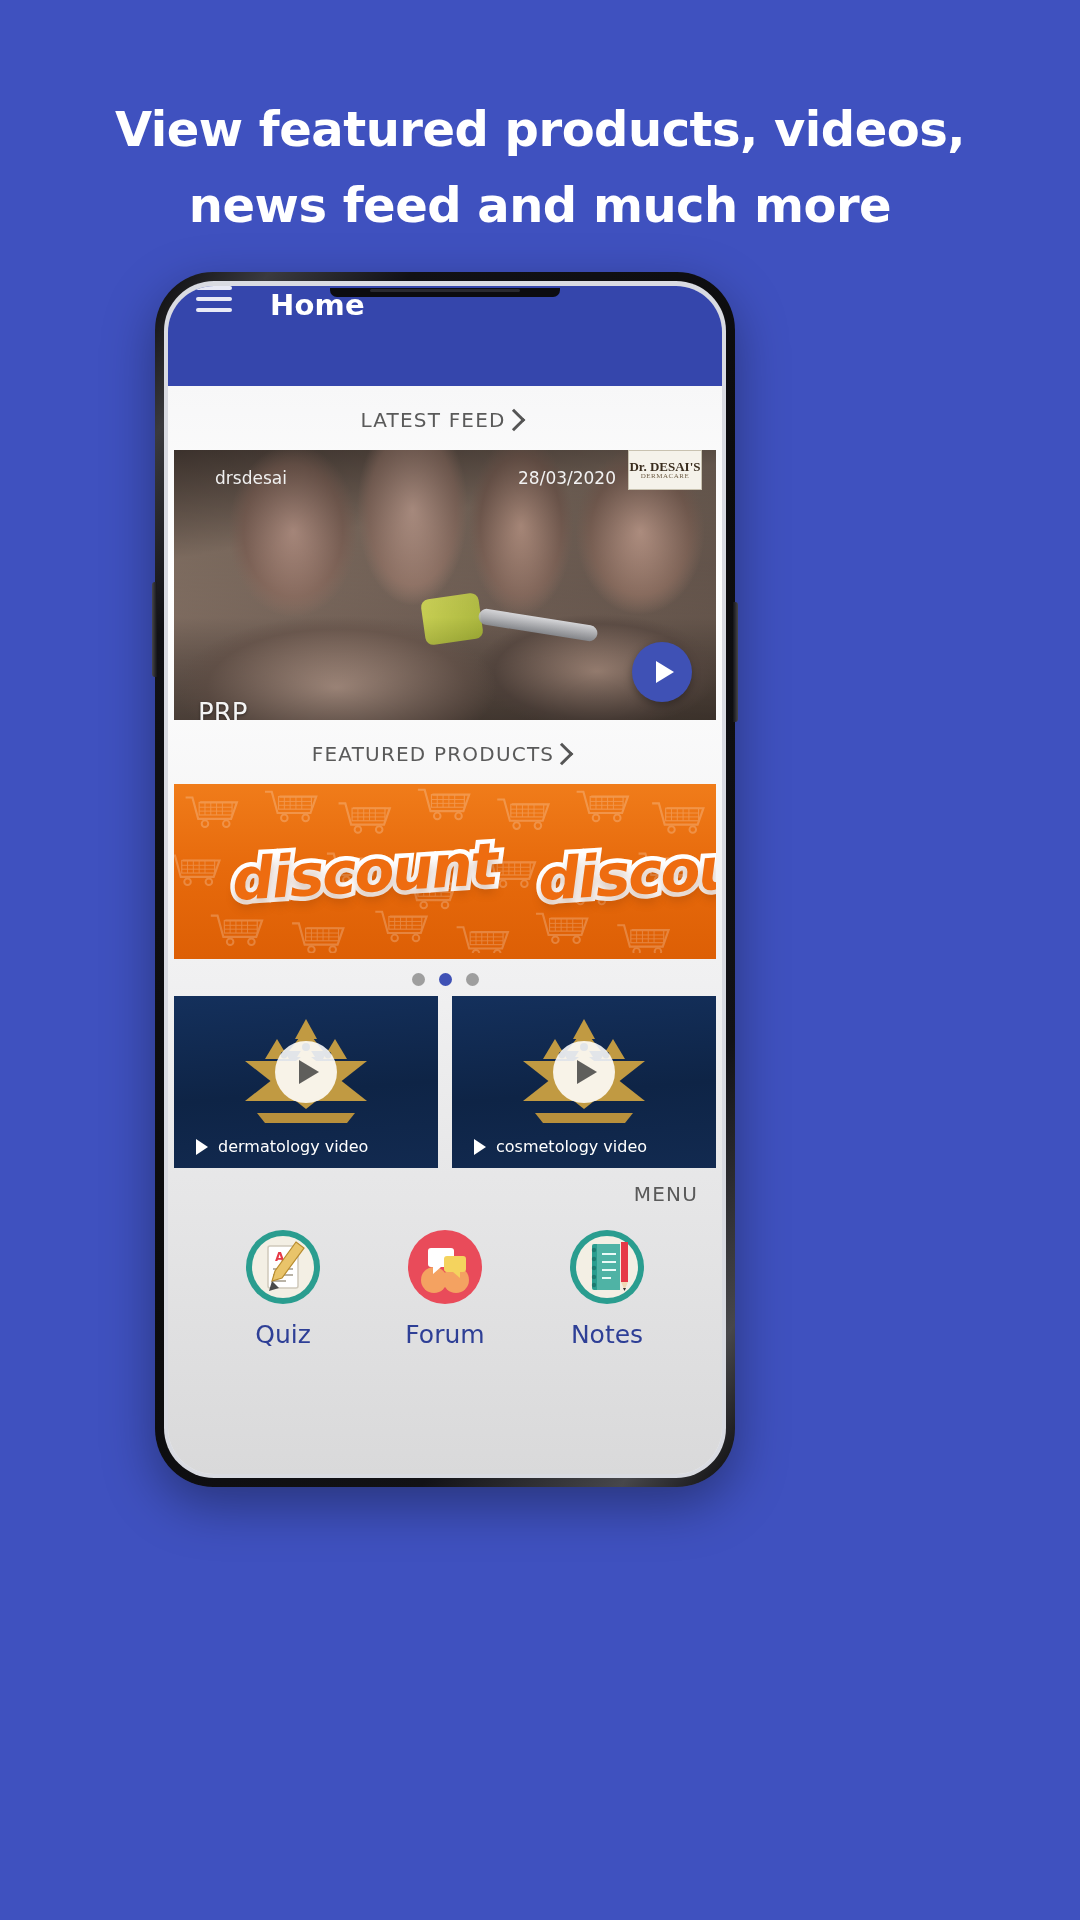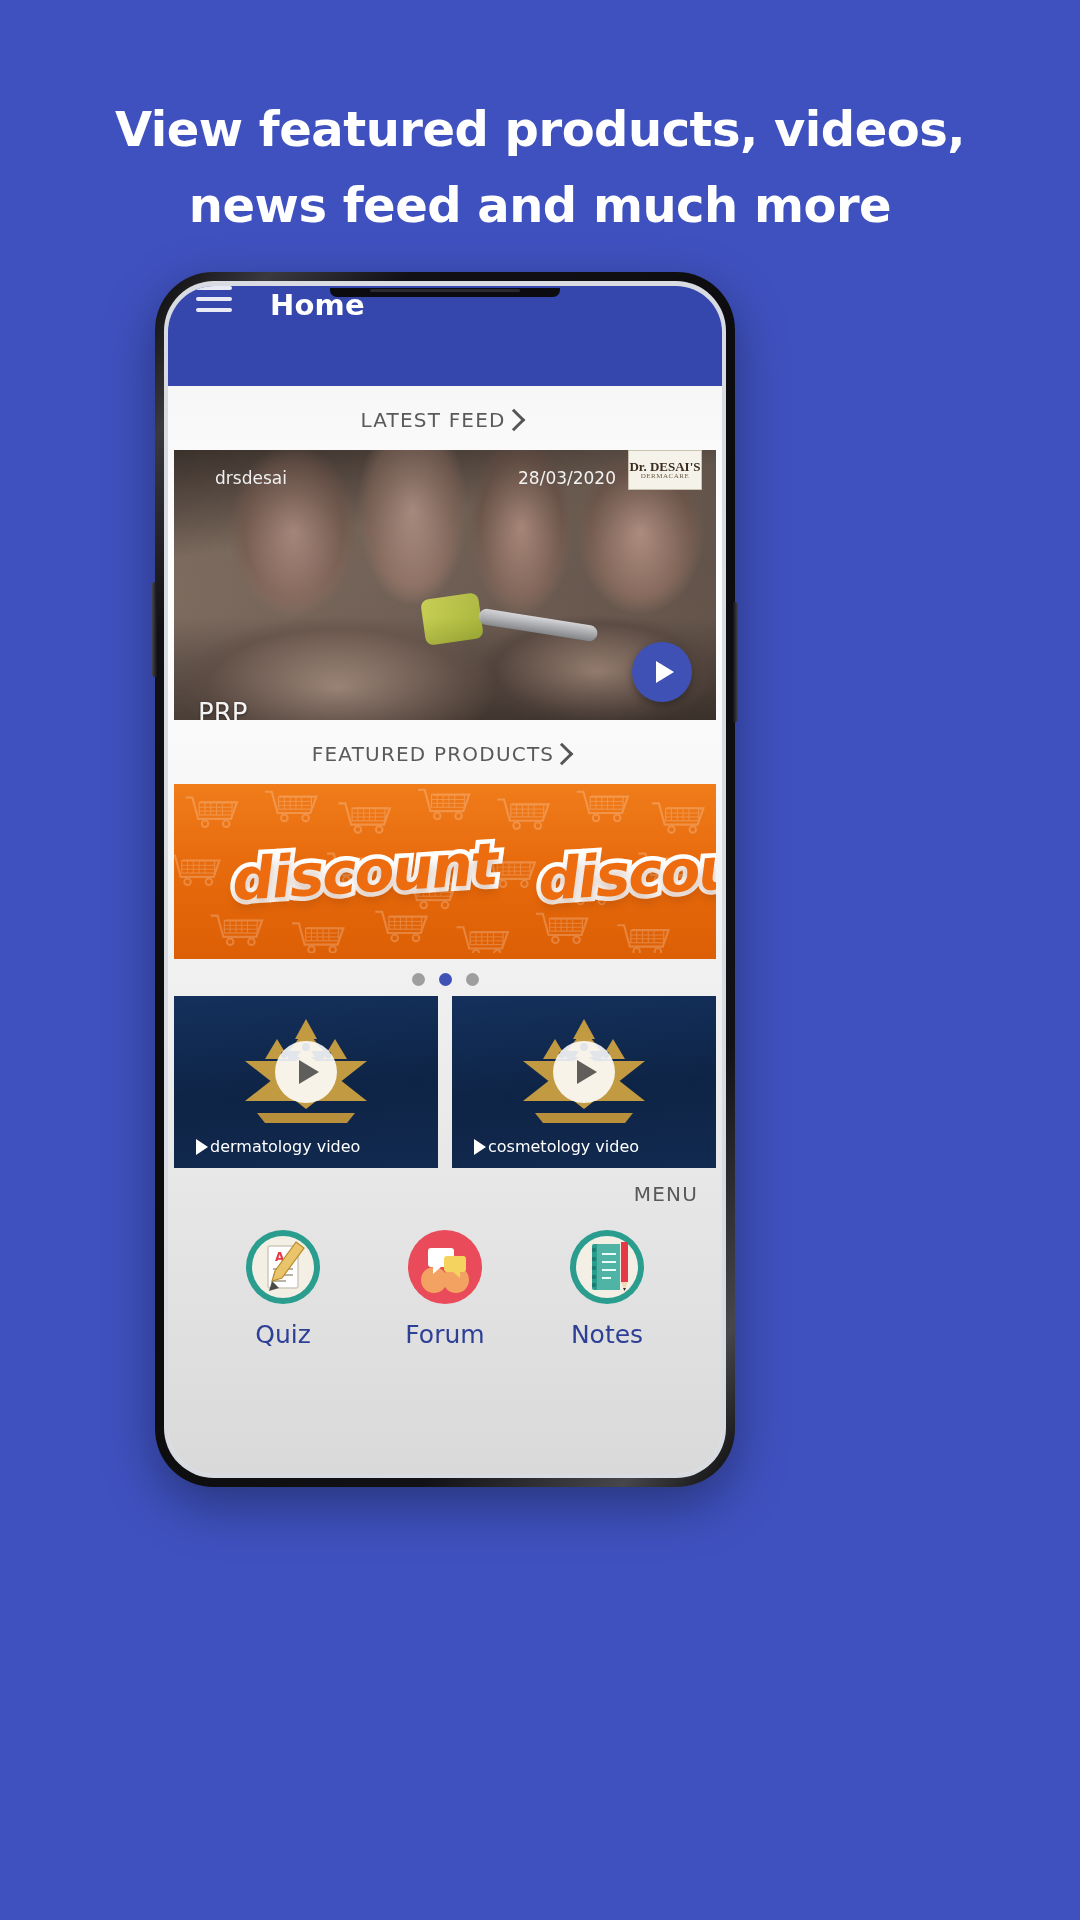--- a/index.html
+++ b/index.html
@@ -188,21 +188,21 @@
     cursor: pointer;
   }
   .mandala { position: absolute; left: 50%; top: 44%; transform: translate(-50%,-50%); }
   .vid-play {
     position: absolute; left: 50%; top: 44%; transform: translate(-50%,-50%);
     width: 62px; height: 62px; border-radius: 50%;
     background: rgba(255,255,255,.88);
     display: flex; align-items: center; justify-content: center;
   }
   .tri-dark { width: 0; height: 0; border-left: 20px solid #2c2c2c; border-top: 12px solid transparent; border-bottom: 12px solid transparent; margin-left: 6px; opacity:.75; }
-  .vid-foot { position: absolute; left: 12px; bottom: 12px; display: flex; align-items: center; gap: 2px; padding-left: 10px; }
+  .vid-foot { position: absolute; left: 12px; bottom: 12px; display: flex; align-items: center; gap: 10px; padding-left: 10px; }
   .tri-small { width: 0; height: 0; border-left: 12px solid #ffffff; border-top: 8px solid transparent; border-bottom: 8px solid transparent; }
   .vid-label { color: #ffffff; font-size: 16px; font-family: "DejaVu Sans", sans-serif; }
 
   
   .menu-head { padding: 14px 24px 12px 22px; text-align: right; }
   .menu-grid { display: flex; padding: 10px 34px 0 34px; }
   .menu-item { flex: 1; display: flex; flex-direction: column; align-items: center; gap: 14px; cursor: pointer; }
   .menu-label { font-size: 25px; color: #2e3f96; font-family: "DejaVu Sans", sans-serif; }
   .icon-circle { width: 78px; height: 78px; border-radius: 50%; position: relative; display:flex; align-items:center; justify-content:center; }
 </style>

